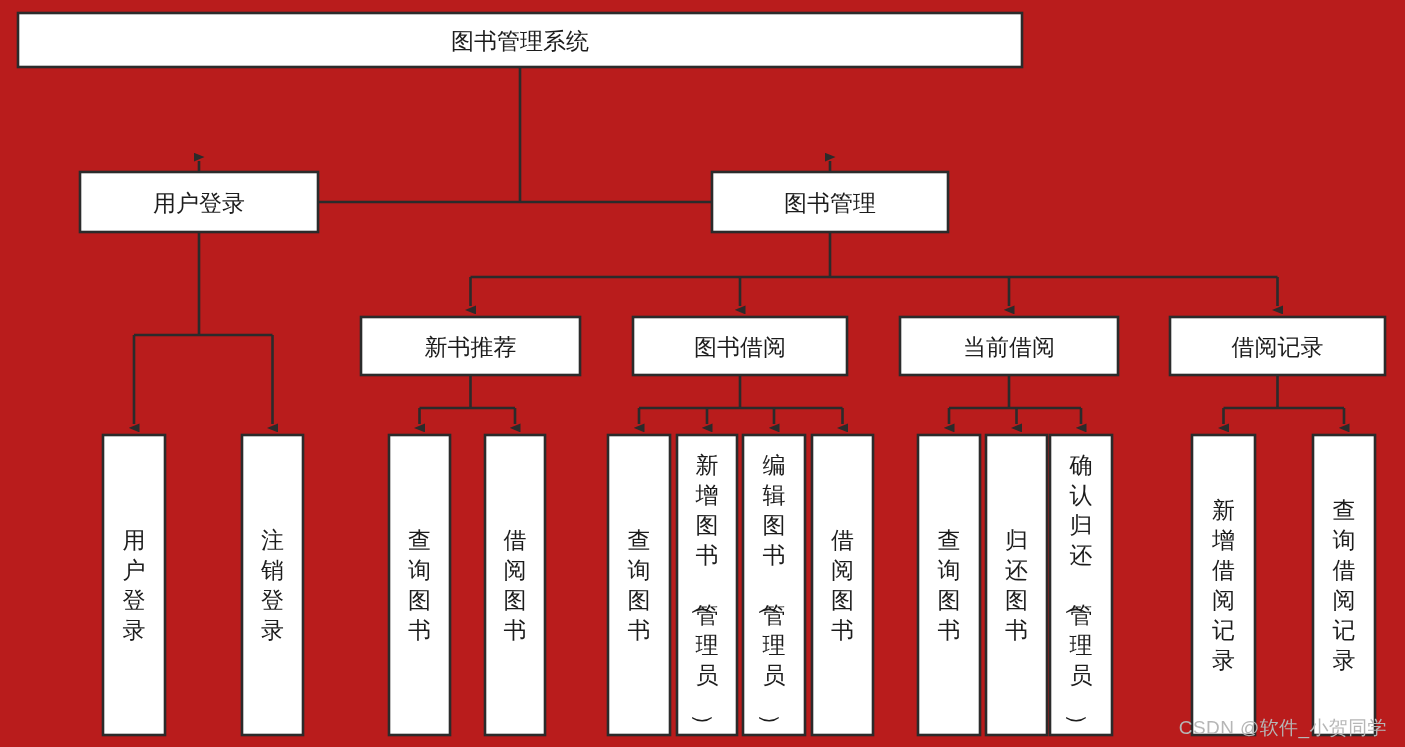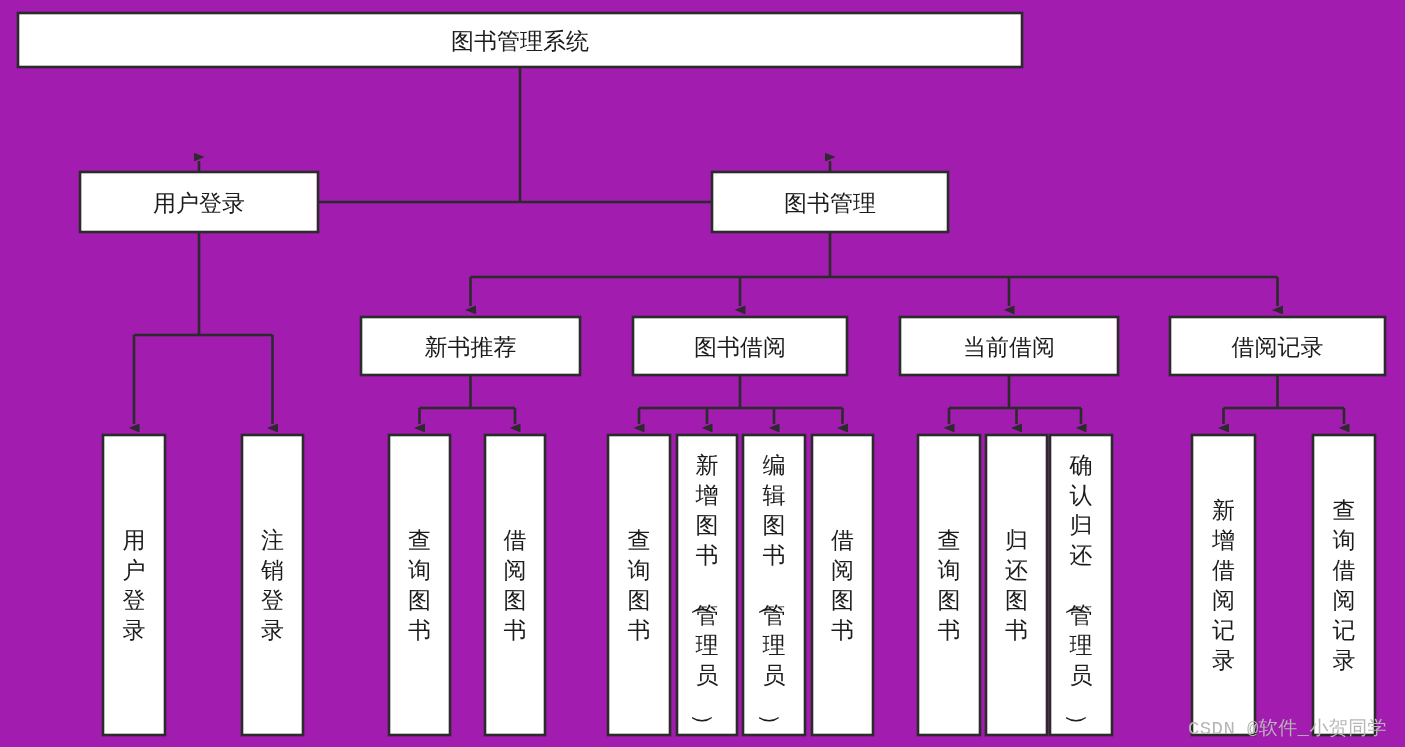--- a/index.html
+++ b/index.html
@@ -10,21 +10,21 @@
   body {
     width: 1405px;
     height: 747px;
     overflow: hidden;
     font-family: "DejaVu Sans", "Liberation Sans", sans-serif;
   }
   #diagram-root {
     position: relative;
     width: 1405px;
     height: 747px;
-    background: #a21caf;
+    background: #b91c1c;
   }
   svg#flowchart {
     position: absolute;
     top: 0;
     left: 0;
     width: 1405px;
     height: 747px;
     display: block;
   }
   .node-rect {
@@ -52,21 +52,21 @@
   .node-label-v {
     font-family: "DejaVu Sans", "Liberation Sans", sans-serif;
     font-size: 23px;
     fill: #1c1c1c;
     text-anchor: middle;
   }
   .watermark {
     position: absolute;
     right: 18px;
     bottom: 6px;
-    font-family: Liberation Mono, monospace;
+    font-family: Liberation Sans, sans-serif;
     font-size: 19px;
     color: #b6b6b6;
     white-space: nowrap;
     letter-spacing: 0.4px;
     pointer-events: none;
   }
 </style>
 </head>
 <body>
 

